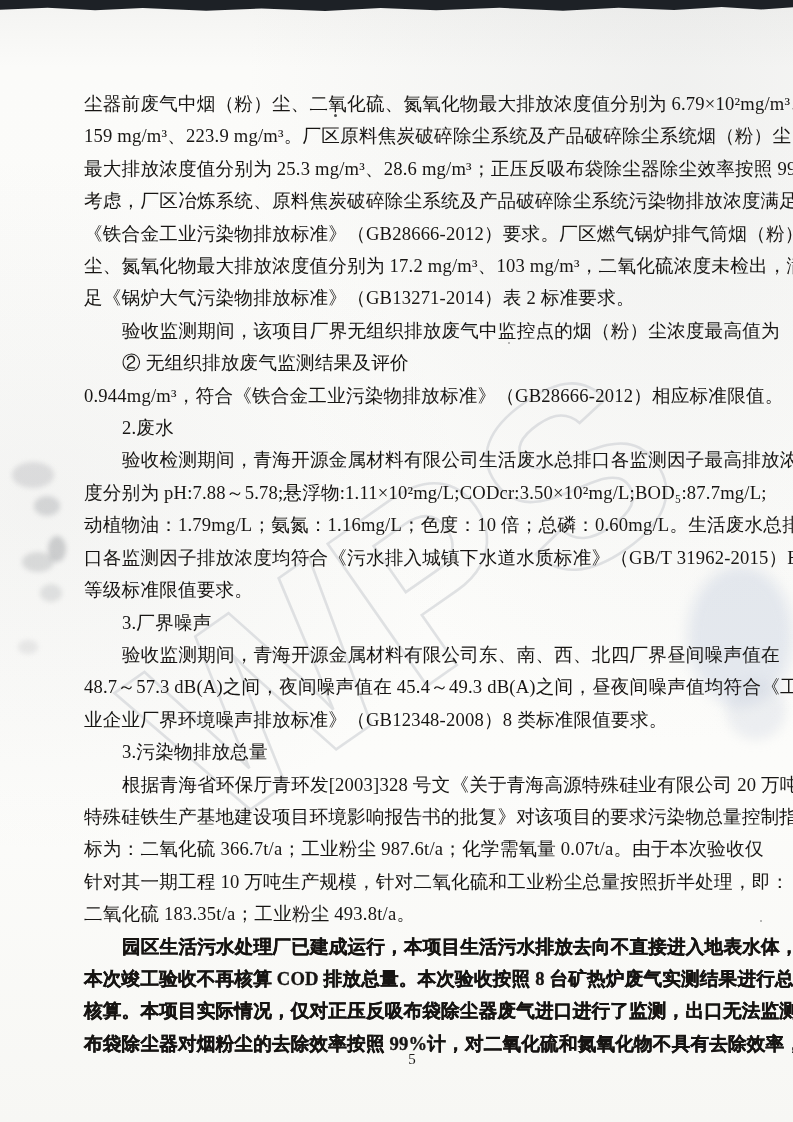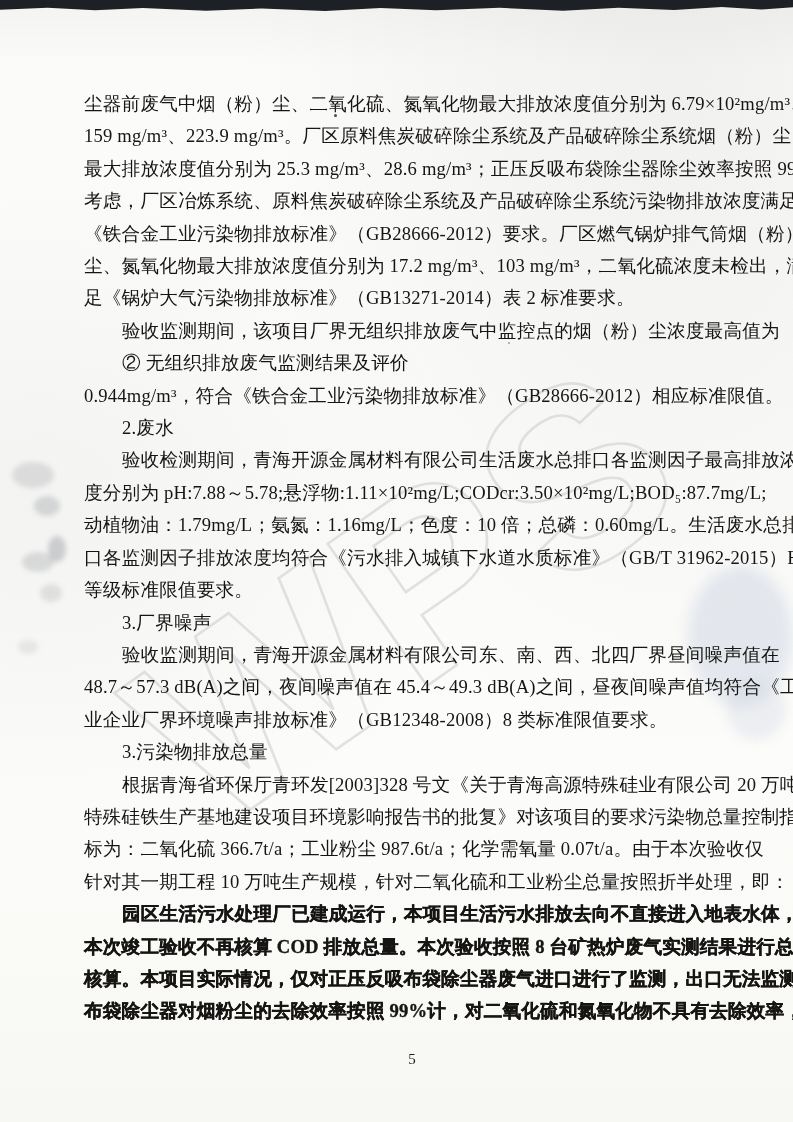--- a/index.html
+++ b/index.html
@@ -104,20 +104,21 @@
       <div class="line">等级标准限值要求。</div>
       <div class="line indent">3.厂界噪声</div>
       <div class="line indent">验收监测期间，青海开源金属材料有限公司东、南、西、北四厂界昼间噪声值在</div>
       <div class="line">48.7～57.3 dB(A)之间，夜间噪声值在 45.4～49.3 dB(A)之间，昼夜间噪声值均符合《工</div>
       <div class="line">业企业厂界环境噪声排放标准》（GB12348-2008）8 类标准限值要求。</div>
       <div class="line indent">3.污染物排放总量</div>
       <div class="line indent">根据青海省环保厅青环发[2003]328 号文《关于青海高源特殊硅业有限公司 20 万吨</div>
       <div class="line">特殊硅铁生产基地建设项目环境影响报告书的批复》对该项目的要求污染物总量控制指</div>
       <div class="line">标为：二氧化硫 366.7t/a；工业粉尘 987.6t/a；化学需氧量 0.07t/a。由于本次验收仅</div>
       <div class="line">针对其一期工程 10 万吨生产规模，针对二氧化硫和工业粉尘总量按照折半处理，即：</div>
+      <div class="line">二氧化硫 183.35t/a；工业粉尘 493.8t/a。</div>
       <div class="line indent bold">园区生活污水处理厂已建成运行，本项目生活污水排放去向不直接进入地表水体，</div>
       <div class="line bold">本次竣工验收不再核算 COD 排放总量。本次验收按照 8 台矿热炉废气实测结果进行总量</div>
       <div class="line bold">核算。本项目实际情况，仅对正压反吸布袋除尘器废气进口进行了监测，出口无法监测，</div>
       <div class="line bold">布袋除尘器对烟粉尘的去除效率按照 99%计，对二氧化硫和氮氧化物不具有去除效率，</div>
     </div>
 
   <div class="page-footer">5</div>
 
   <div class="smudge smudge-l1"></div>
   <div class="smudge smudge-l2"></div>

